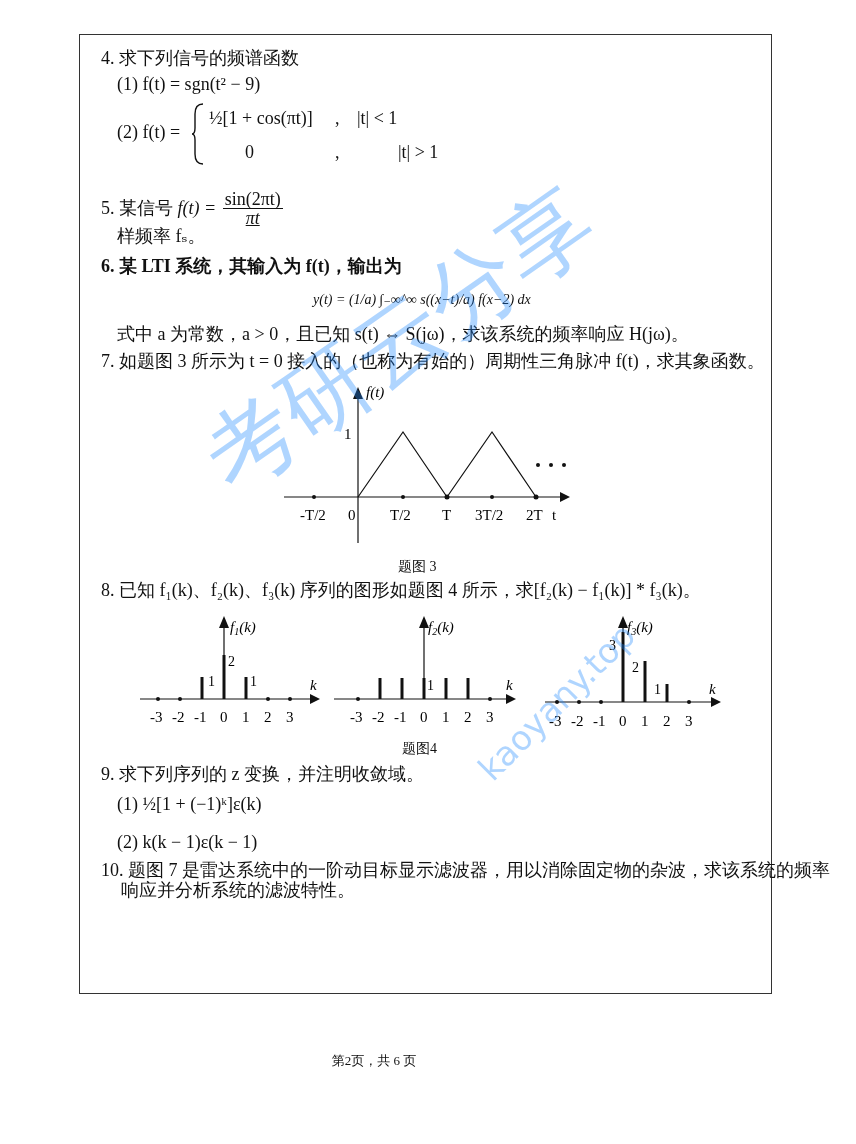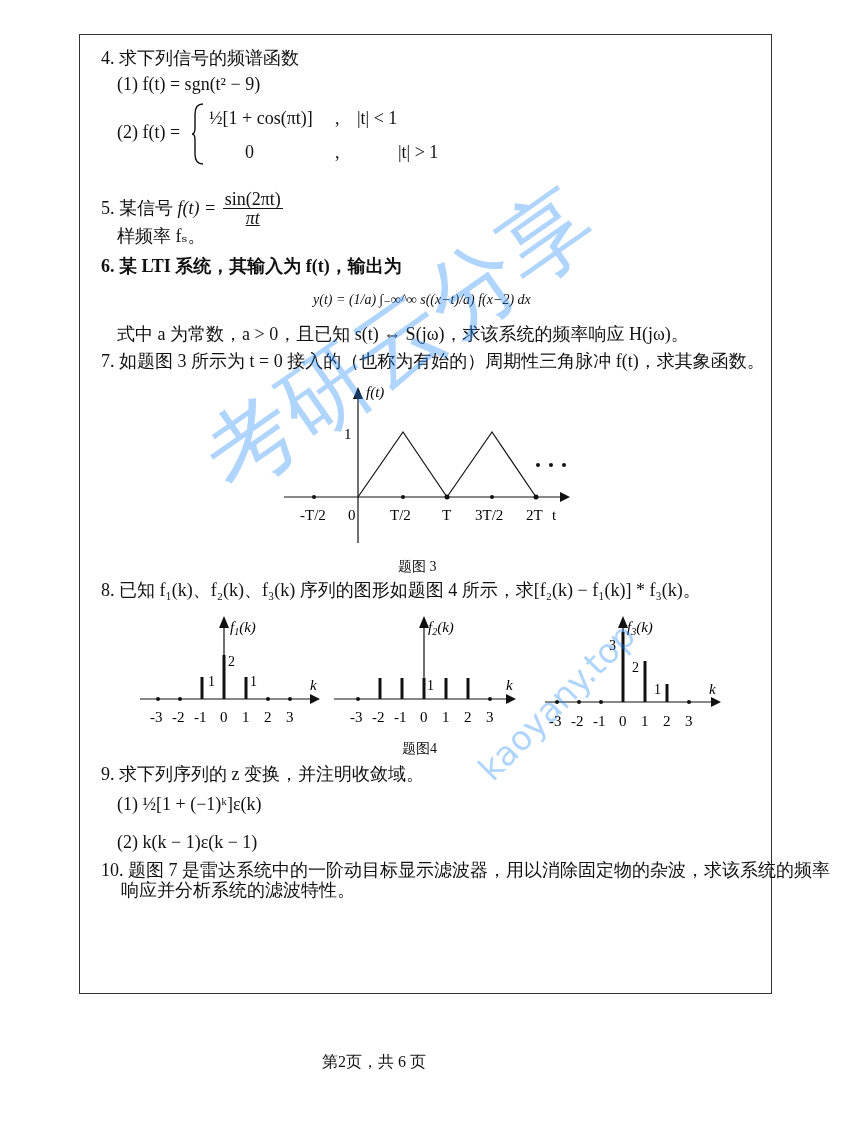--- a/index.html
+++ b/index.html
@@ -6,21 +6,21 @@
   body{width:856px;height:1144px;position:relative;overflow:hidden;
        font-family:"Liberation Serif","DejaVu Serif",serif;color:#111;}
   .frame{position:absolute;left:79px;top:34px;width:693px;height:960px;
          border:1.5px solid #333;box-sizing:border-box;}
   .line{position:absolute;font-size:18px;line-height:20px;white-space:nowrap;}
   .math{font-style:italic;}
   .frac{display:inline-block;vertical-align:middle;text-align:center;margin:0 2px;}
   .frac .n{display:block;border-bottom:1px solid #111;padding:0 2px;line-height:18px;}
   .frac .d{display:block;line-height:18px;text-decoration:underline;}
   .caption{position:absolute;font-size:14px;}
-  .footer{position:absolute;left:0;width:748px;top:1052px;text-align:center;font-size:16px;}
+  .footer{position:absolute;left:0;width:748px;top:1052px;text-align:center;font-size:13px;}
   .watermark{position:absolute;color:#1e88ff;opacity:0.35;font-family:"DejaVu Sans",sans-serif;pointer-events:none;}
   svg text{font-family:"Liberation Serif",serif;}
 </style>
 </head>
 <body>
 
 <div class="frame"></div>
 
 <div class="line" style="left:101px;top:48px;">4. 求下列信号的频谱函数</div>
 <div class="line" style="left:117px;top:74px;">(1) f(t) = sgn(t² − 9)</div>

